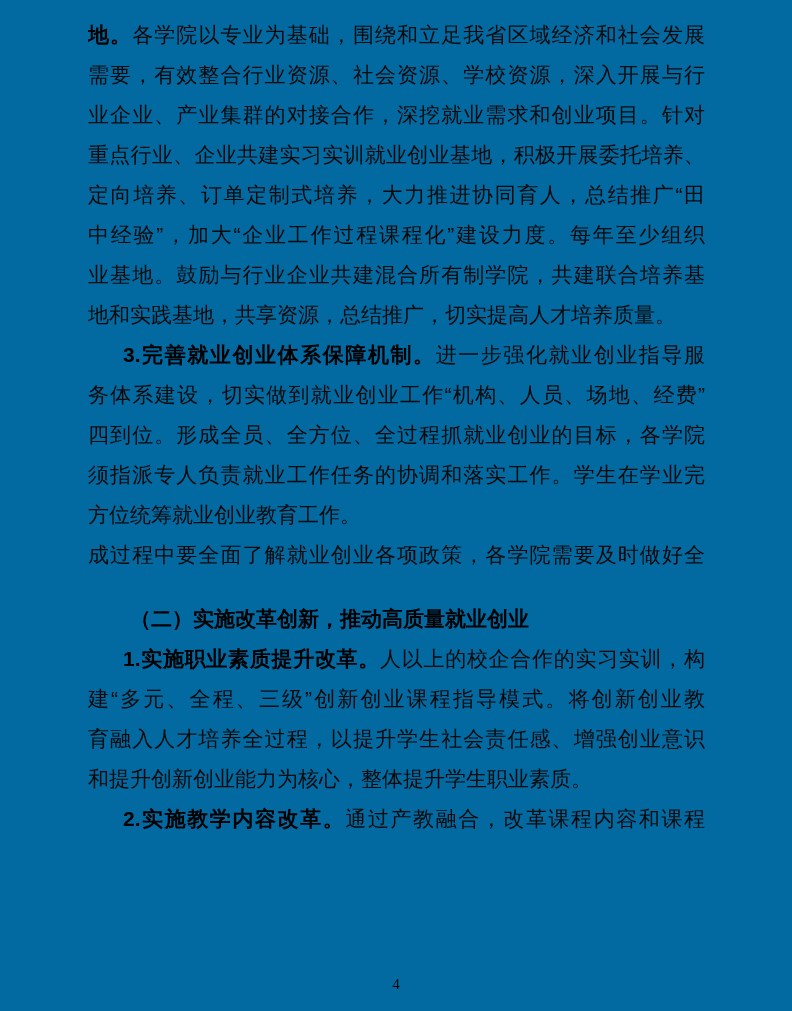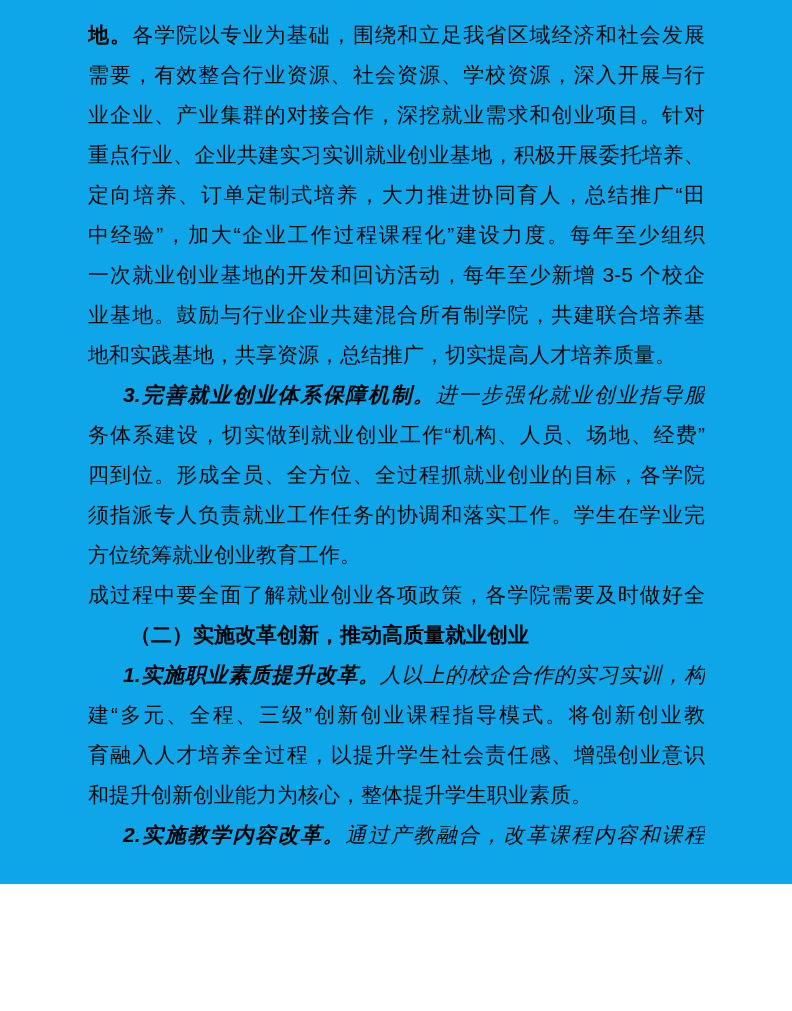--- a/index.html
+++ b/index.html
@@ -3,22 +3,22 @@
 <meta charset="utf-8">
 <style>
   html, body { margin: 0; padding: 0; }
   body {
     width: 792px; height: 1011px;
     background: #ffffff;
     font-family: "Liberation Sans", "DejaVu Sans", sans-serif;
   }
   .page {
     position: relative;
-    width: 792px; height: 884px;
-    background: #0ea5e9;
+    width: 792px; height: 1011px;
+    background: #0369a1;
     overflow: hidden;
   }
   .text-block {
     position: absolute;
     left: 88px; top: 15px;
     width: 617px;
   }
   .line {
     height: 40px;
     line-height: 40px;
@@ -26,25 +26,26 @@
     color: #0a0a0a;
     text-align: left;
     white-space: normal;
     overflow: hidden;
   }
   .line.justify {
     text-align: justify;
     text-align-last: justify;
     -moz-text-align-last: justify;
   }
-  .line.indent { padding-left: 35px; font-style: italic; }
+  .line.indent { padding-left: 35px; }
   .line.heading {
     padding-left: 42px;
     font-family: "Liberation Serif", "DejaVu Serif", serif;
     font-weight: bold;
+    margin-top: 24px;
   }
   .seg-bold { font-weight: bold; color: #000000; }
   .seg-regular { font-weight: normal; }
   .page-number {
     position: absolute;
     left: 0; top: 974px;
     width: 792px;
     text-align: center;
     font-family: "Liberation Serif", "DejaVu Serif", serif;
     font-size: 15px;
@@ -56,21 +57,20 @@
 <body>
 
 <div class="page">
   <div class="text-block">
       <div class="line justify"><span class="seg-bold">地。</span><span class="seg-regular">各学院以专业为基础，围绕和立足我省区域经济和社会发展</span></div>
       <div class="line justify"><span class="seg-regular">需要，有效整合行业资源、社会资源、学校资源，深入开展与行</span></div>
       <div class="line justify"><span class="seg-regular">业企业、产业集群的对接合作，深挖就业需求和创业项目。针对</span></div>
       <div class="line justify"><span class="seg-regular">重点行业、企业共建实习实训就业创业基地，积极开展委托培养、</span></div>
       <div class="line justify"><span class="seg-regular">定向培养、订单定制式培养，大力推进协同育人，总结推广“田</span></div>
       <div class="line justify"><span class="seg-regular">中经验”，加大“企业工作过程课程化”建设力度。每年至少组织</span></div>
-      <div class="line justify"><span class="seg-regular">一次就业创业基地的开发和回访活动，每年至少新增 3-5 个校企</span></div>
       <div class="line justify"><span class="seg-regular">业基地。鼓励与行业企业共建混合所有制学院，共建联合培养基</span></div>
       <div class="line"><span class="seg-regular">地和实践基地，共享资源，总结推广，切实提高人才培养质量。</span></div>
       <div class="line justify indent"><span class="seg-bold">3.完善就业创业体系保障机制。</span><span class="seg-regular">进一步强化就业创业指导服</span></div>
       <div class="line justify"><span class="seg-regular">务体系建设，切实做到就业创业工作“机构、人员、场地、经费”</span></div>
       <div class="line justify"><span class="seg-regular">四到位。形成全员、全方位、全过程抓就业创业的目标，各学院</span></div>
       <div class="line justify"><span class="seg-regular">须指派专人负责就业工作任务的协调和落实工作。学生在学业完</span></div>
       <div class="line"><span class="seg-regular">方位统筹就业创业教育工作。</span></div>
       <div class="line justify"><span class="seg-regular">成过程中要全面了解就业创业各项政策，各学院需要及时做好全</span></div>
       <div class="line heading"><span class="seg-bold">（二）实施改革创新，推动高质量就业创业</span></div>
       <div class="line justify indent"><span class="seg-bold">1.实施职业素质提升改革。</span><span class="seg-regular">人以上的校企合作的实习实训，构</span></div>

